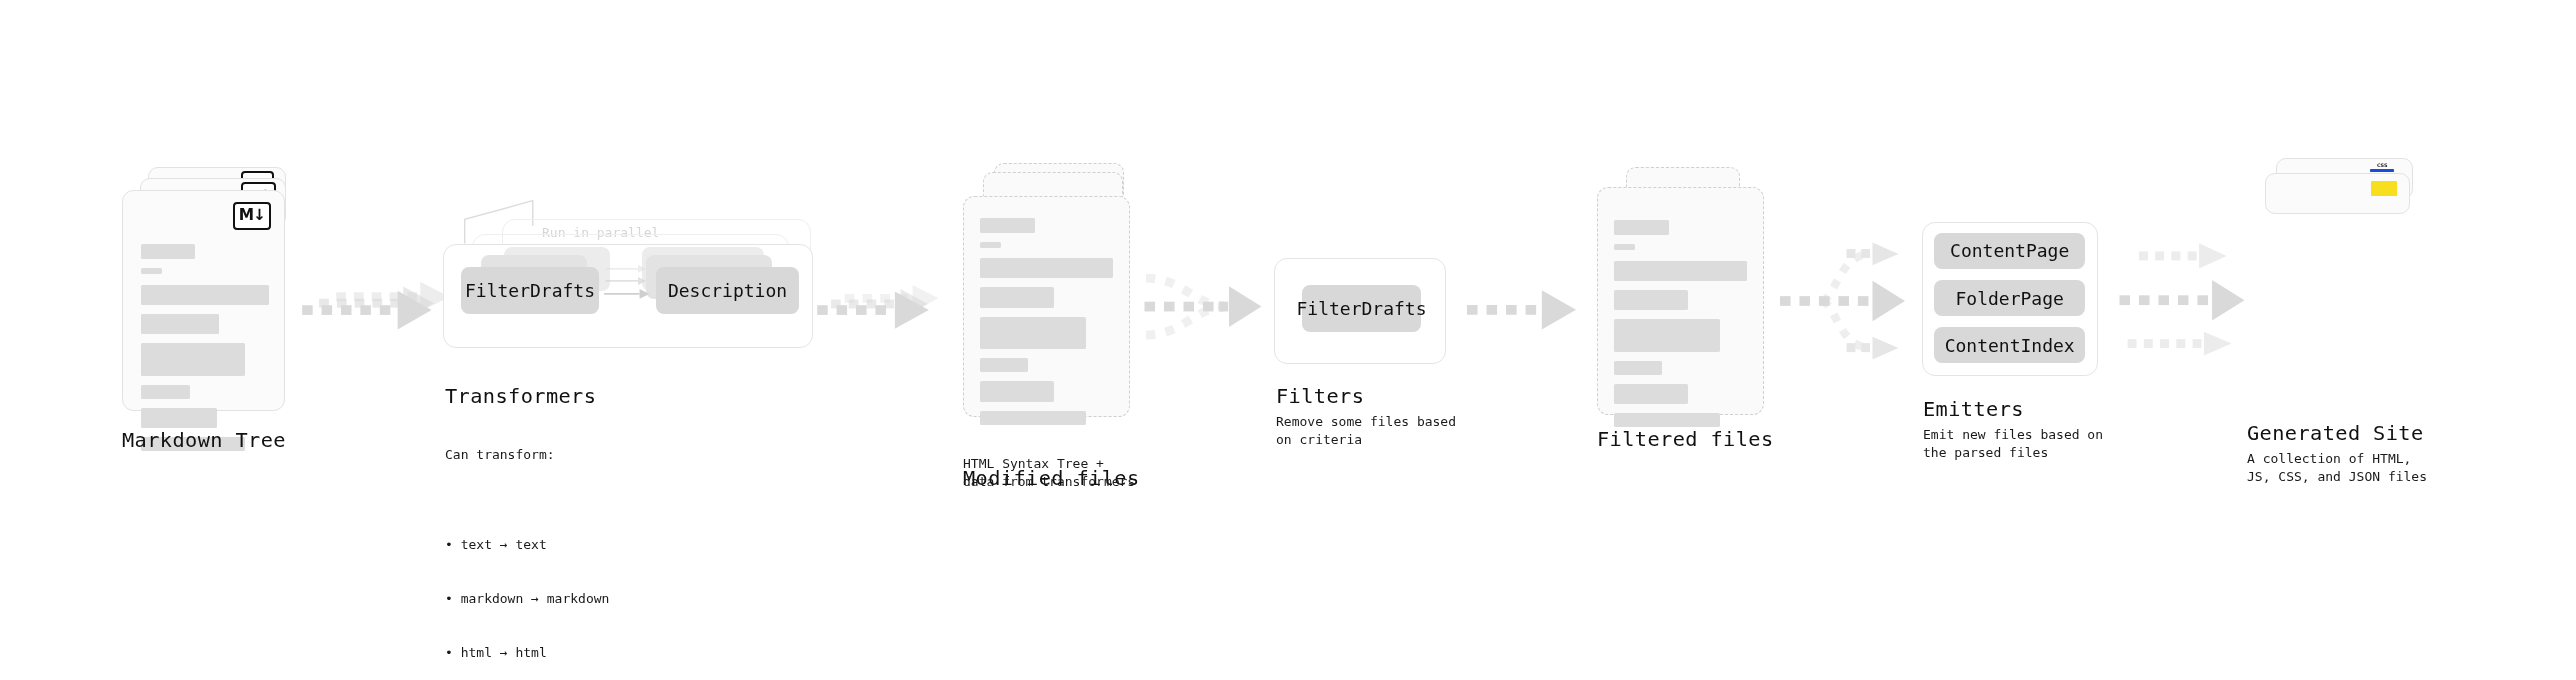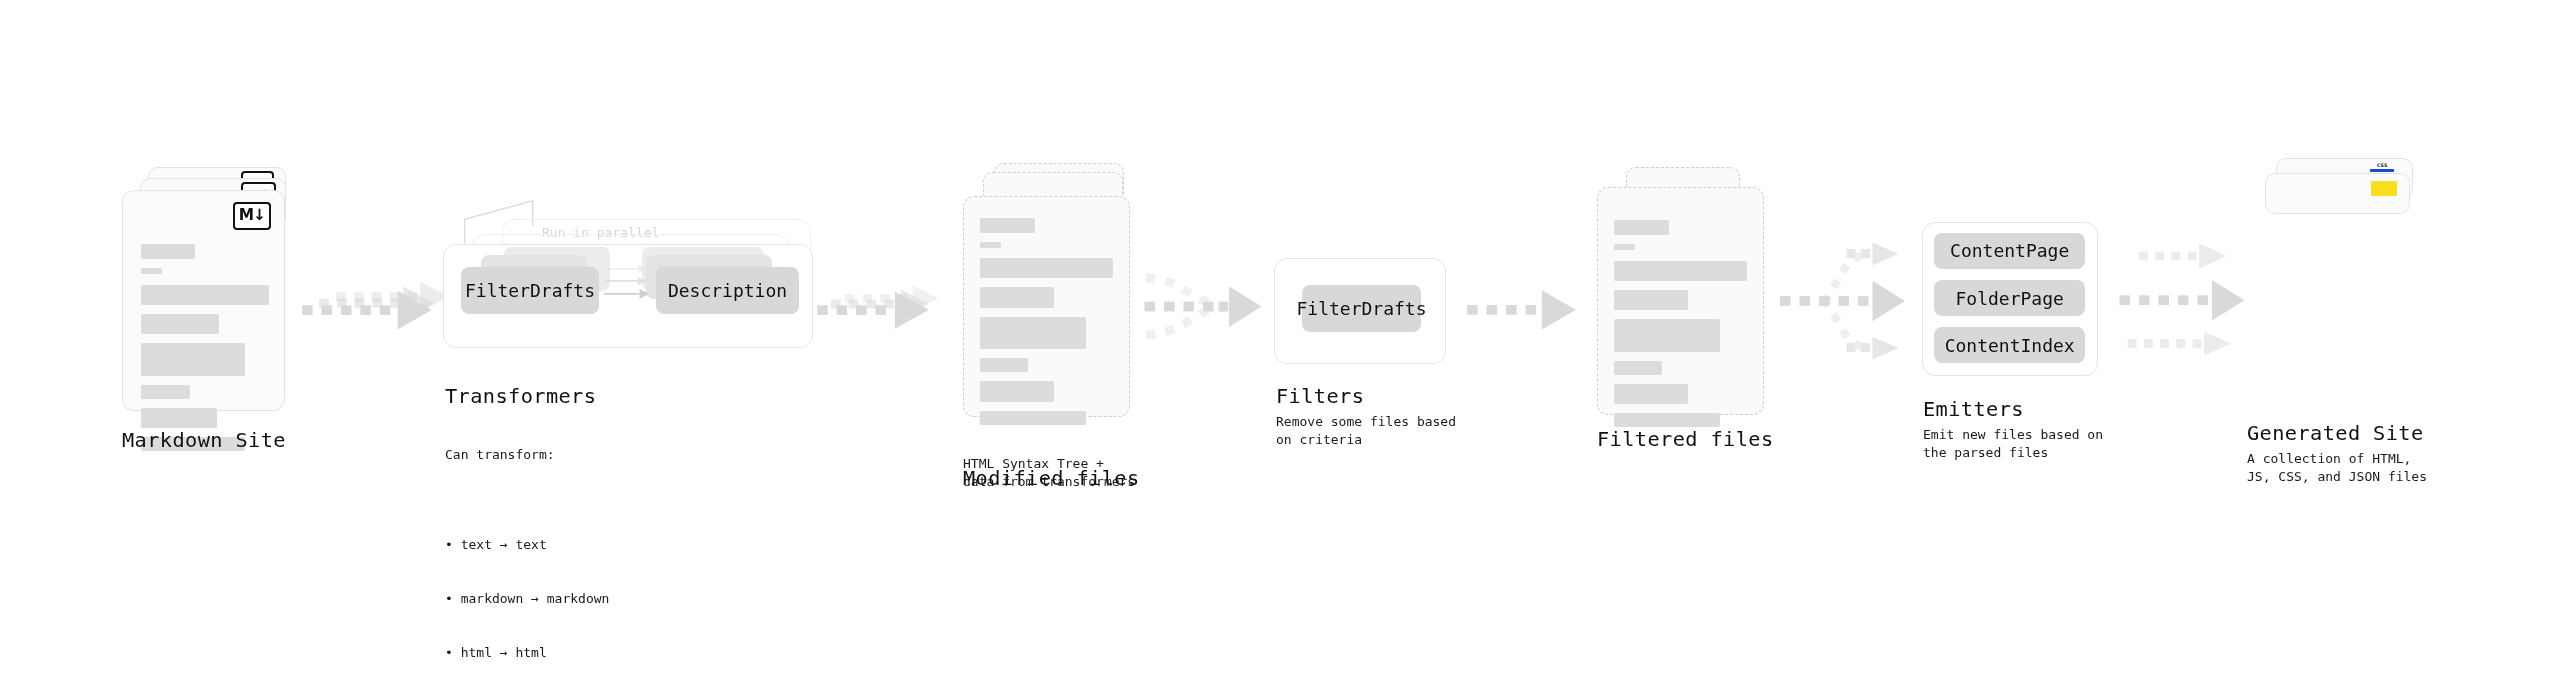--- a/index.html
+++ b/index.html
@@ -193,21 +193,21 @@
           <div class="bar" style="width:61%;   height:20.3px;"></div>
           <div class="bar" style="width:81%;   height:32.5px;"></div>
           <div class="bar" style="width:38%;   height:14px;"></div>
           <div class="bar" style="width:59%;   height:20.3px;"></div>
           <div class="bar" style="width:81%;   height:14px;"></div>
         </div>
       </div>
     </div>
   </div>
 
-  <div class="stage-title" style="left:122px; top:428px;">Markdown Site</div>
+  <div class="stage-title" style="left:122px; top:428px;">Markdown Tree</div>
 
   <svg class="arrowsvg" style="left:302px; top:268px;" width="154" height="89" viewBox="0 0 190 110">
     <g fill="#d9d9d9">
       <g opacity="0.45" transform="translate(42,-16)">
         <g>
             <rect x="0" y="46" width="12" height="11"></rect>
             <rect x="22" y="46" width="12" height="11"></rect>
             <rect x="44" y="46" width="12" height="11"></rect>
             <rect x="66" y="46" width="12" height="11"></rect>
             <rect x="88" y="46" width="12" height="11"></rect>

